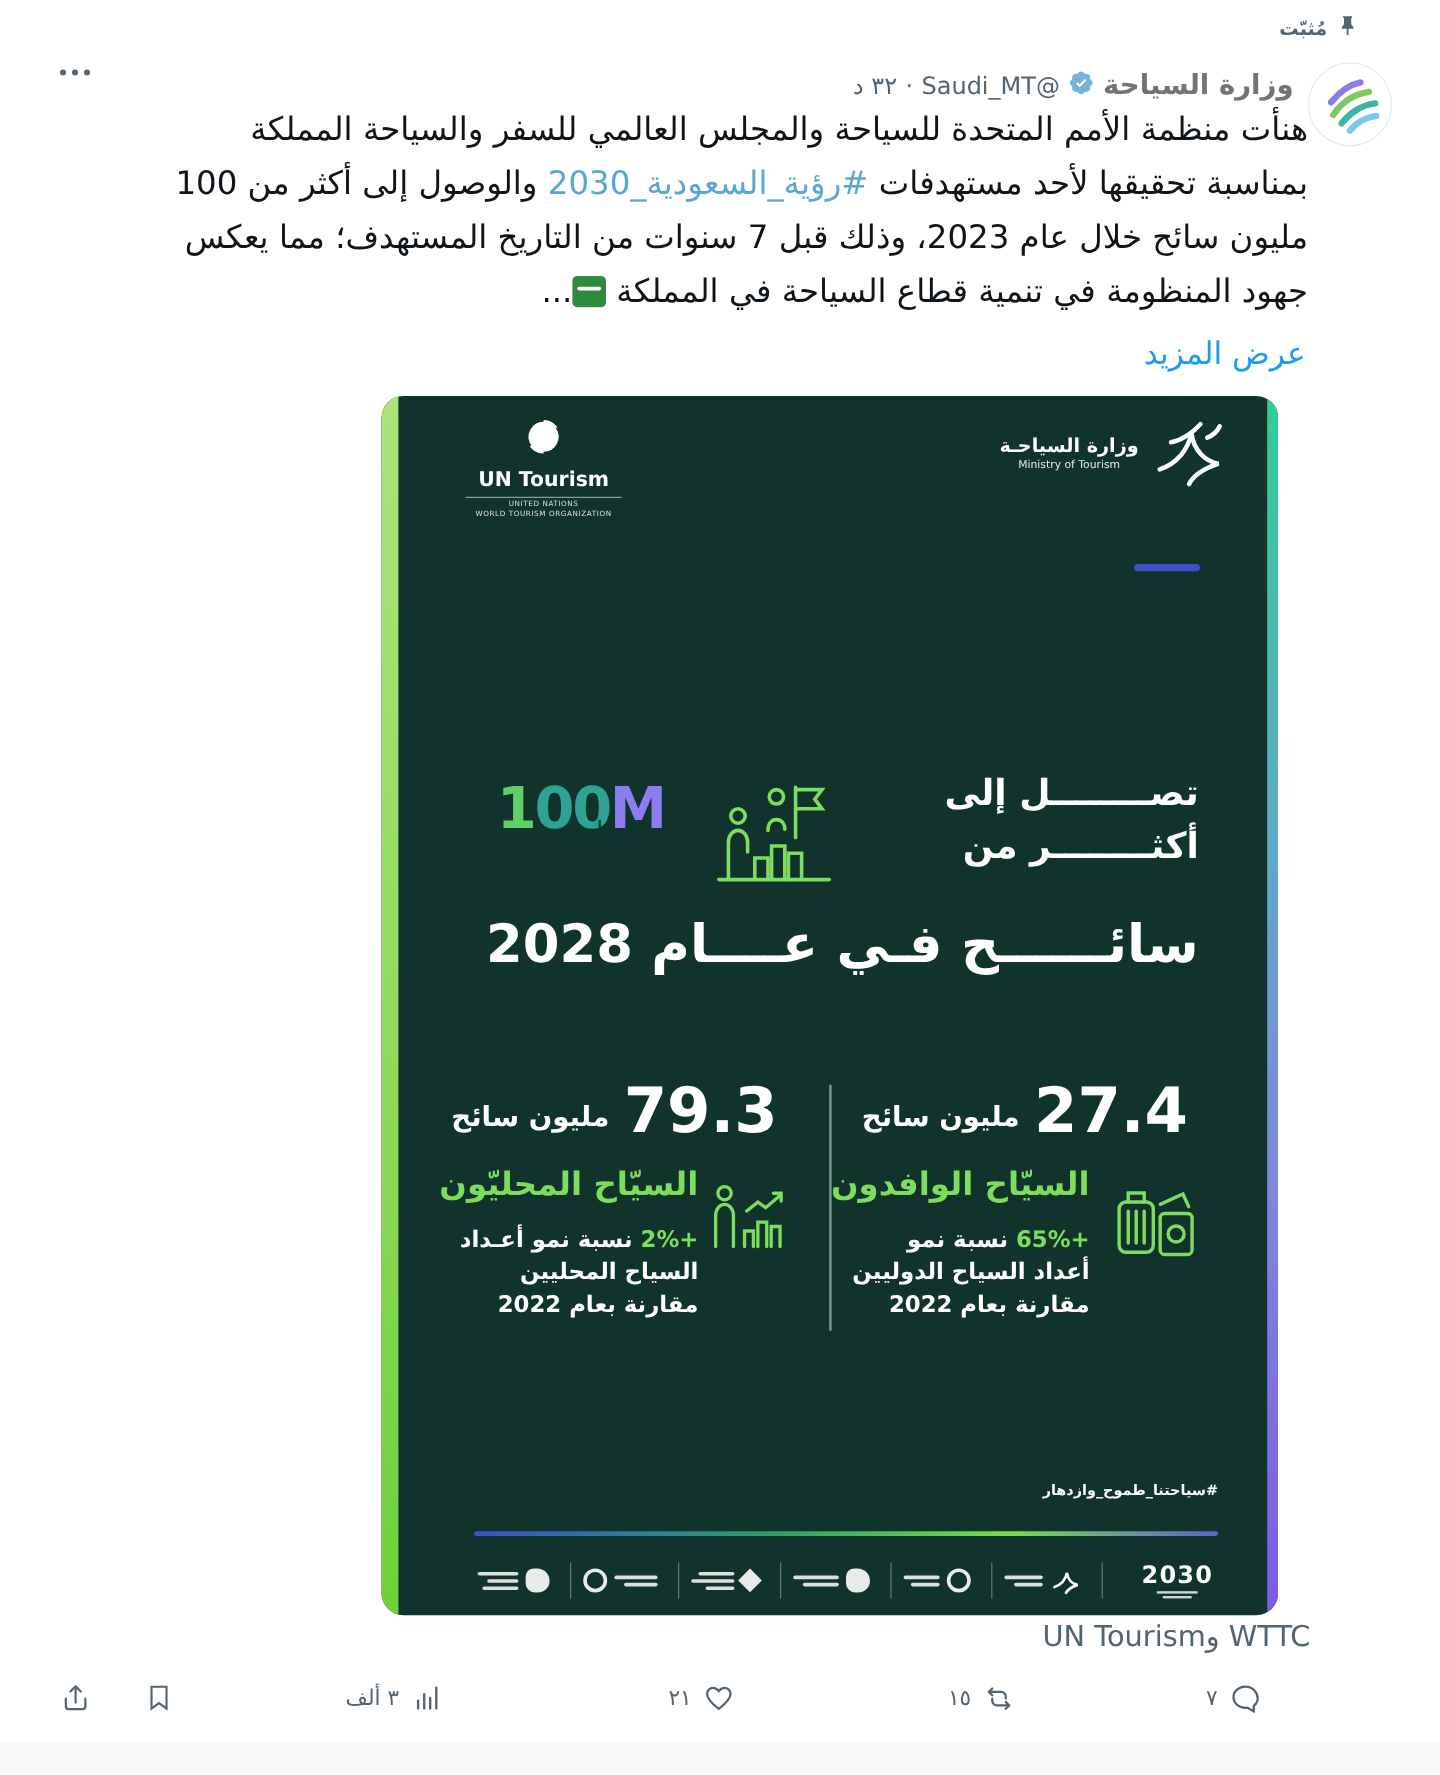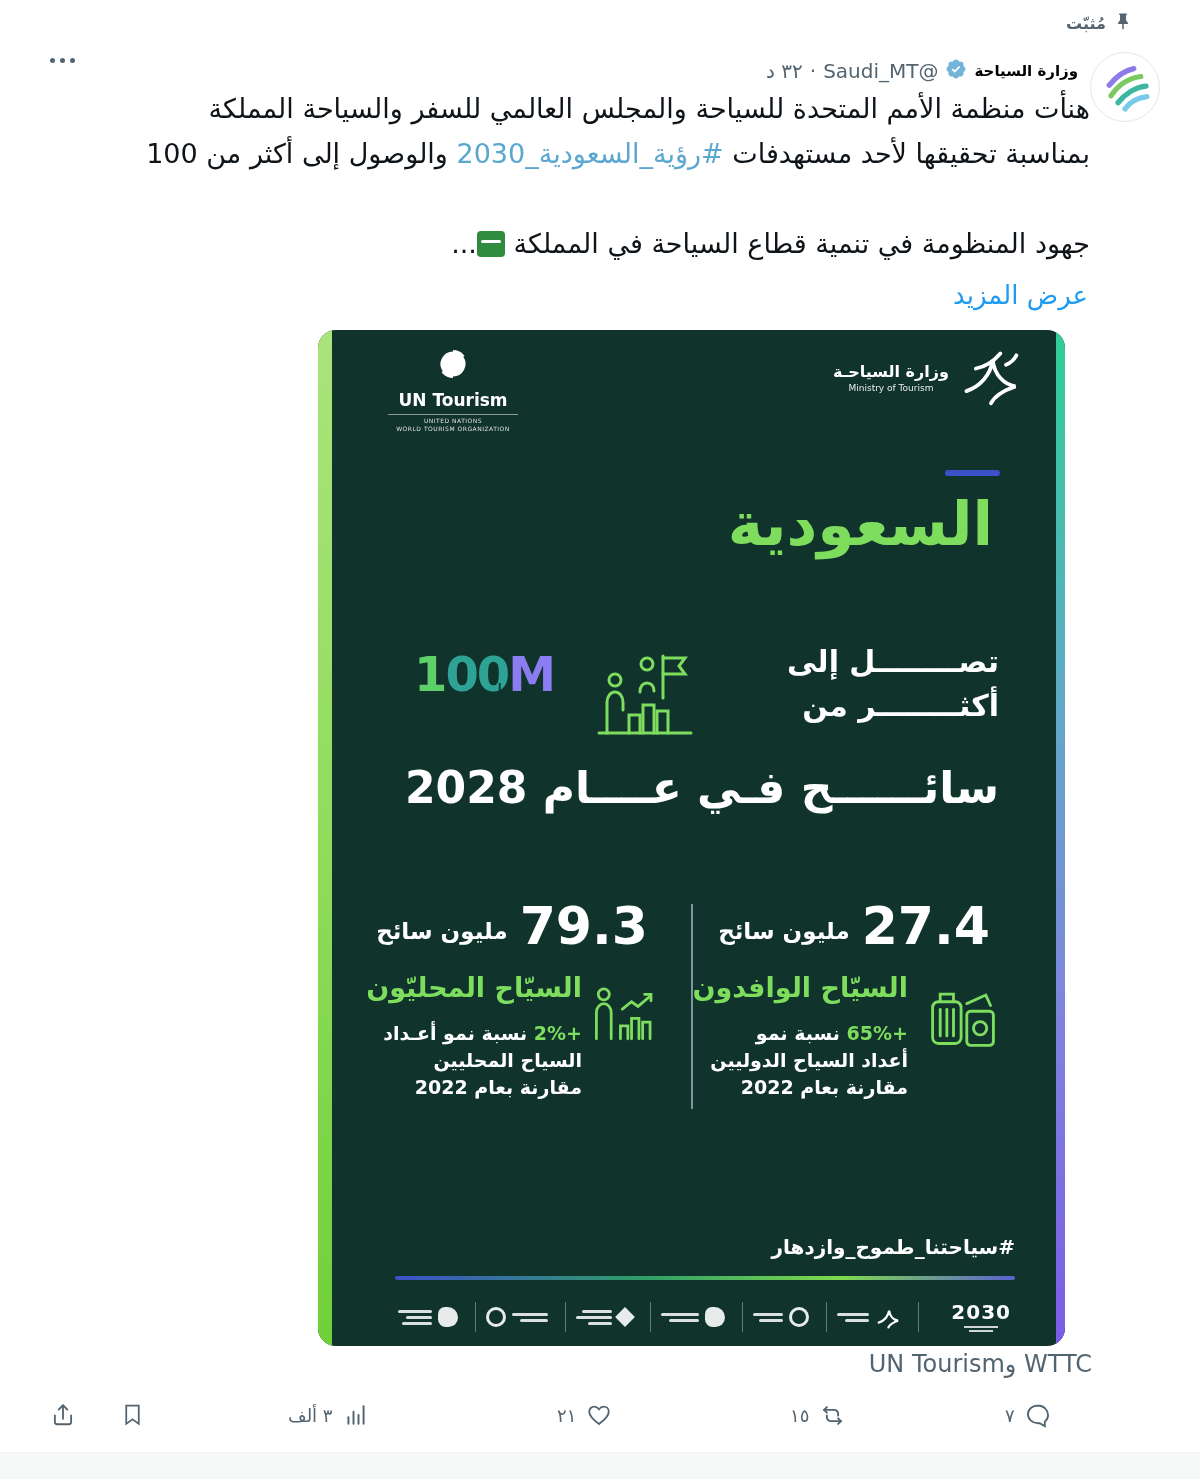--- a/index.html
+++ b/index.html
@@ -7,21 +7,21 @@
         font-family:"DejaVu Sans","Liberation Sans",sans-serif;color:#0f1419;}
   
   .pinned-row{position:absolute;top:12px;right:68px;display:flex;flex-direction:row-reverse;
               align-items:center;gap:8px;color:#536471;font-weight:bold;font-size:16px;}
   
   .more-btn{position:absolute;left:50px;top:58px;display:flex;gap:5px;cursor:pointer;}
   .more-btn i{width:5px;height:5px;border-radius:50%;background:#536471;}
   .avatar{position:absolute;right:40px;top:52px;width:68px;height:68px;border-radius:50%;
           background:#fff;border:1px solid #e3e8ea;display:flex;align-items:center;justify-content:center;overflow:hidden;}
   .header-line{position:absolute;right:122px;top:58px;display:flex;direction:rtl;align-items:center;gap:7px;}
-  .author{font-size:15px;font-weight:bold;color:#000000;}
+  .author{font-size:23px;font-weight:bold;color:#737373;}
   .handle,.time,.dot{font-size:20px;color:#536471;}
   
   .tweet-text{position:absolute;right:110px;left:50px;top:86px;margin:0;direction:rtl;text-align:right;
               font-size:27px;line-height:45px;color:#0f1419;}
   .link{color:#5ba7cf;text-decoration:none;cursor:pointer;}
   .flag{display:inline-block;width:28px;height:26px;border-radius:4px;background:#2e8b40;
         vertical-align:-4px;position:relative;}
   .flag::after{content:"";position:absolute;left:4px;right:4px;top:9px;height:3px;background:#fff;border-radius:2px;}
   .show-more{position:absolute;right:112px;top:280px;font-size:26px;color:#1d9bf0;direction:rtl;cursor:pointer;}
   
@@ -56,21 +56,21 @@
   .year-line{position:absolute;right:66px;top:432px;direction:rtl;color:#fff;font-size:44px;font-weight:bold;}
   .stat-divider{position:absolute;left:373px;top:574px;width:2px;height:205px;background:rgba(215,230,250,.55);}
   .stat-val{position:absolute;display:flex;direction:rtl;align-items:flex-start;gap:12px;color:#fff;}
   .stat-val .v{font-size:52px;font-weight:bold;line-height:1;}
   .stat-val .u{font-size:23px;font-weight:bold;margin-top:18px;}
   .stat-label{position:absolute;direction:rtl;color:#7fdd5e;font-size:27px;font-weight:bold;}
   .stat-growth{position:absolute;width:205px;direction:rtl;text-align:right;color:#fff;
                font-size:19px;line-height:27px;font-weight:bold;}
   .stat-growth .pct{color:#7fdd5e;}
   .stat-icon{position:absolute;}
-  .bottom-hashtag{position:absolute;right:50px;top:905px;direction:rtl;color:#fff;font-size:20px;font-weight:bold;}
+  .bottom-hashtag{position:absolute;right:50px;top:905px;direction:rtl;color:#fff;font-size:12px;font-weight:bold;}
   .grad-line{position:absolute;left:77px;right:50px;top:946px;height:4px;border-radius:2px;
              background:linear-gradient(90deg,#3c51c9 0%,#2f9e68 40%,#7fd94e 72%,#5a63cf 100%);}
   .logos-row{position:absolute;left:70px;right:44px;top:964px;height:46px;display:flex;
              align-items:center;justify-content:space-between;}
   .plogo{display:flex;align-items:center;gap:6px;padding:0 10px;border-left:1px solid rgba(255,255,255,.35);height:30px;}
   .plogo:first-child{border-left:none;}
   .pbars{display:flex;flex-direction:column;gap:3px;align-items:flex-end;}
   .pbars i{display:block;height:3px;background:rgba(255,255,255,.85);border-radius:2px;}
   .pglyph{width:20px;height:20px;background:rgba(255,255,255,.9);}
   .pglyph.round{border-radius:50%;background:none;border:3px solid rgba(255,255,255,.9);width:14px;height:14px;}
@@ -127,21 +127,21 @@
         </svg>
     </span>
     <span class="handle">@Saudi_MT</span>
     <span class="dot">·</span>
     <span class="time">٣٢ د</span>
   </div>
 
   <p class="tweet-text" dir="rtl">
     <span>هنأت منظمة الأمم المتحدة للسياحة والمجلس العالمي للسفر والسياحة المملكة</span><br>
     <span>بمناسبة تحقيقها لأحد مستهدفات </span><a class="link">#رؤية_السعودية_2030</a><span> والوصول إلى أكثر من 100</span><br>
-    <br>
+    <span>مليون سائح خلال عام 2023، وذلك قبل 7 سنوات من التاريخ المستهدف؛ مما يعكس</span><br>
     <span>جهود المنظومة في تنمية قطاع السياحة في المملكة</span>
     <span class="flag"></span><span>...</span>
   </p>
   <a class="show-more">عرض المزيد</a>
 
   <div class="card">
     <div class="strip-left"></div>
     <div class="strip-right"></div>
 
     <div class="un-logo">
@@ -167,21 +167,20 @@
           <path d="M10 46 C25 41 35 29 38 14 C40 29 50 39 62 41 C50 45 40 51 36 59"></path>
           <path d="M20 22 C30 20 40 13 46 6"></path>
           <path d="M52 18 C57 16 61 12 63 8"></path>
         </g>
       </svg>
     </div>
 
     <div class="blue-dash"></div>
 
     <div class="big-title">
-      <span class="w2">السعودية</span>
     </div>
 
     <div class="reach">
       <span>تصــــــــل إلى</span><br>
       <span>أكثــــــــر من</span>
     </div>
 
     <div class="people-icon">
       <svg width="100" height="90" viewBox="0 0 100 90">
         <g fill="none" stroke="#7edc5e" stroke-width="3" stroke-linecap="round">

